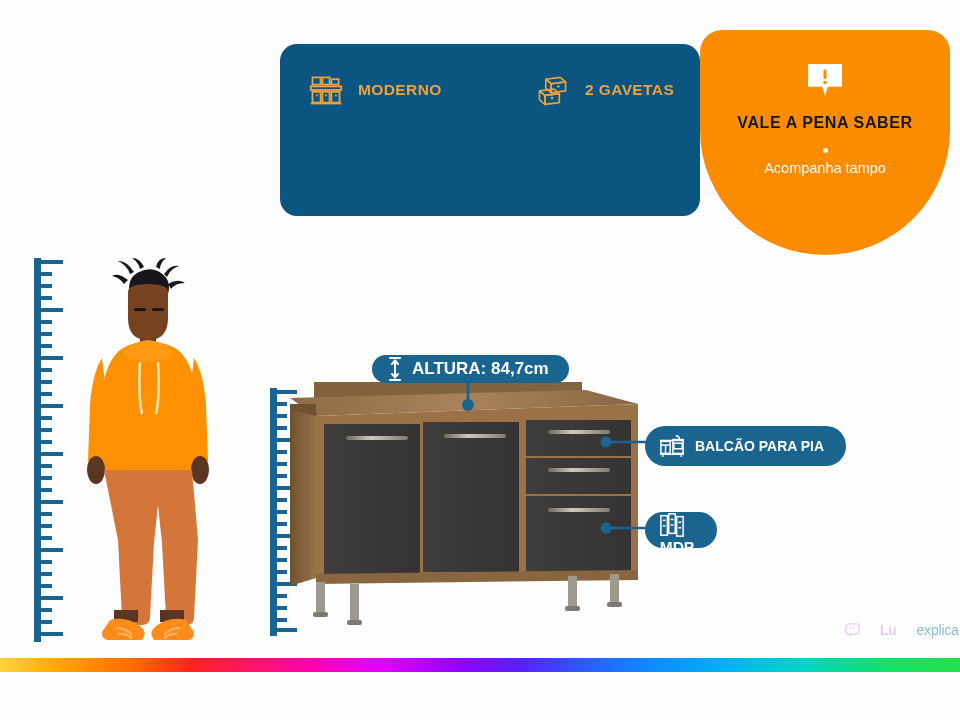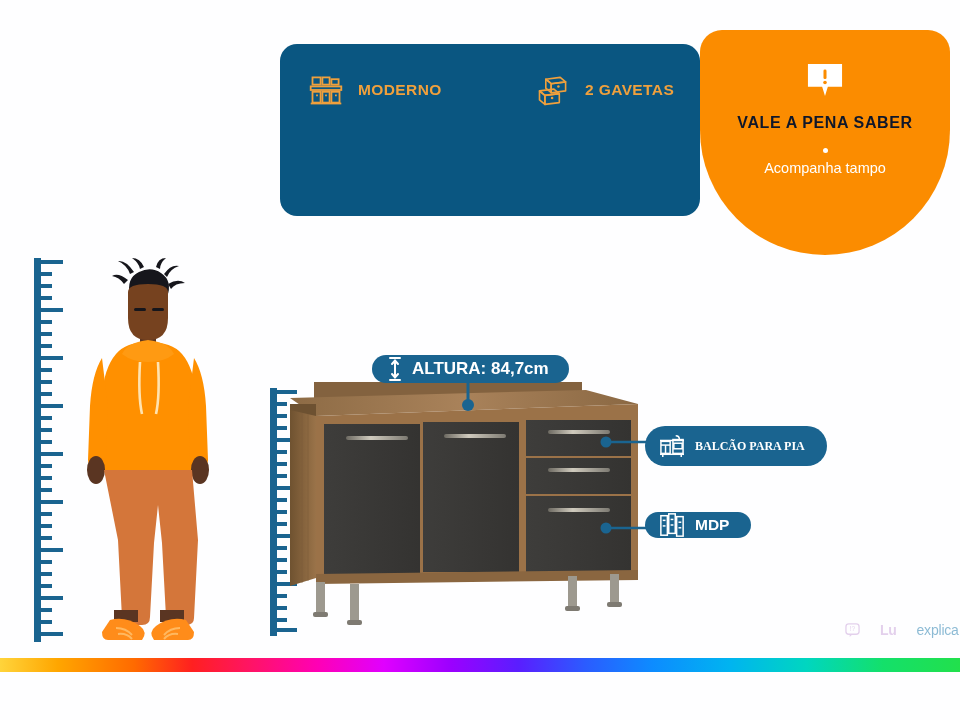--- a/index.html
+++ b/index.html
@@ -61,23 +61,23 @@
   
   .badge{
     position:absolute;display:flex;align-items:center;
     background:#1a6490;border-radius:999px;
     color:#ffffff;font-weight:bold;white-space:nowrap;
     z-index:5;
   }
   .badge .b-icon{flex:0 0 auto;display:block;}
   .badge-height{left:372px;top:338px;height:28px;padding:0 20px 0 14px;font-size:17px;margin-top:17px;}
   .badge-height .b-icon{width:18px;height:26px;margin-right:8px;}
-  .badge-sink{left:645px;top:426px;height:40px;padding:0 22px 0 14px;font-size:12px;font-family:Liberation Serif, serif;}
+  .badge-sink{left:645px;top:426px;height:40px;padding:0 22px 0 14px;font-size:14px;}
   .badge-sink .b-icon{width:26px;height:24px;margin-right:10px;}
-  .badge-mdp{left:645px;top:512px;height:26px;padding:0 22px 0 14px;font-size:15.5px;}
+  .badge-mdp{left:645px;top:512px;height:36px;padding:0 22px 0 14px;font-size:15.5px;flex-direction:column;}
   .badge-mdp .b-icon{width:26px;height:26px;margin-right:10px;}
 
   .leader{position:absolute;z-index:4;}
   .leader-height{left:462px;top:376px;width:12px;height:36px;}
   .leader-sink{left:600px;top:436px;width:56px;height:12px;}
   .leader-mdp{left:600px;top:522px;width:56px;height:12px;}
 
   
   .logo{
     position:absolute;left:845px;top:620px;width:106px;height:20px;

